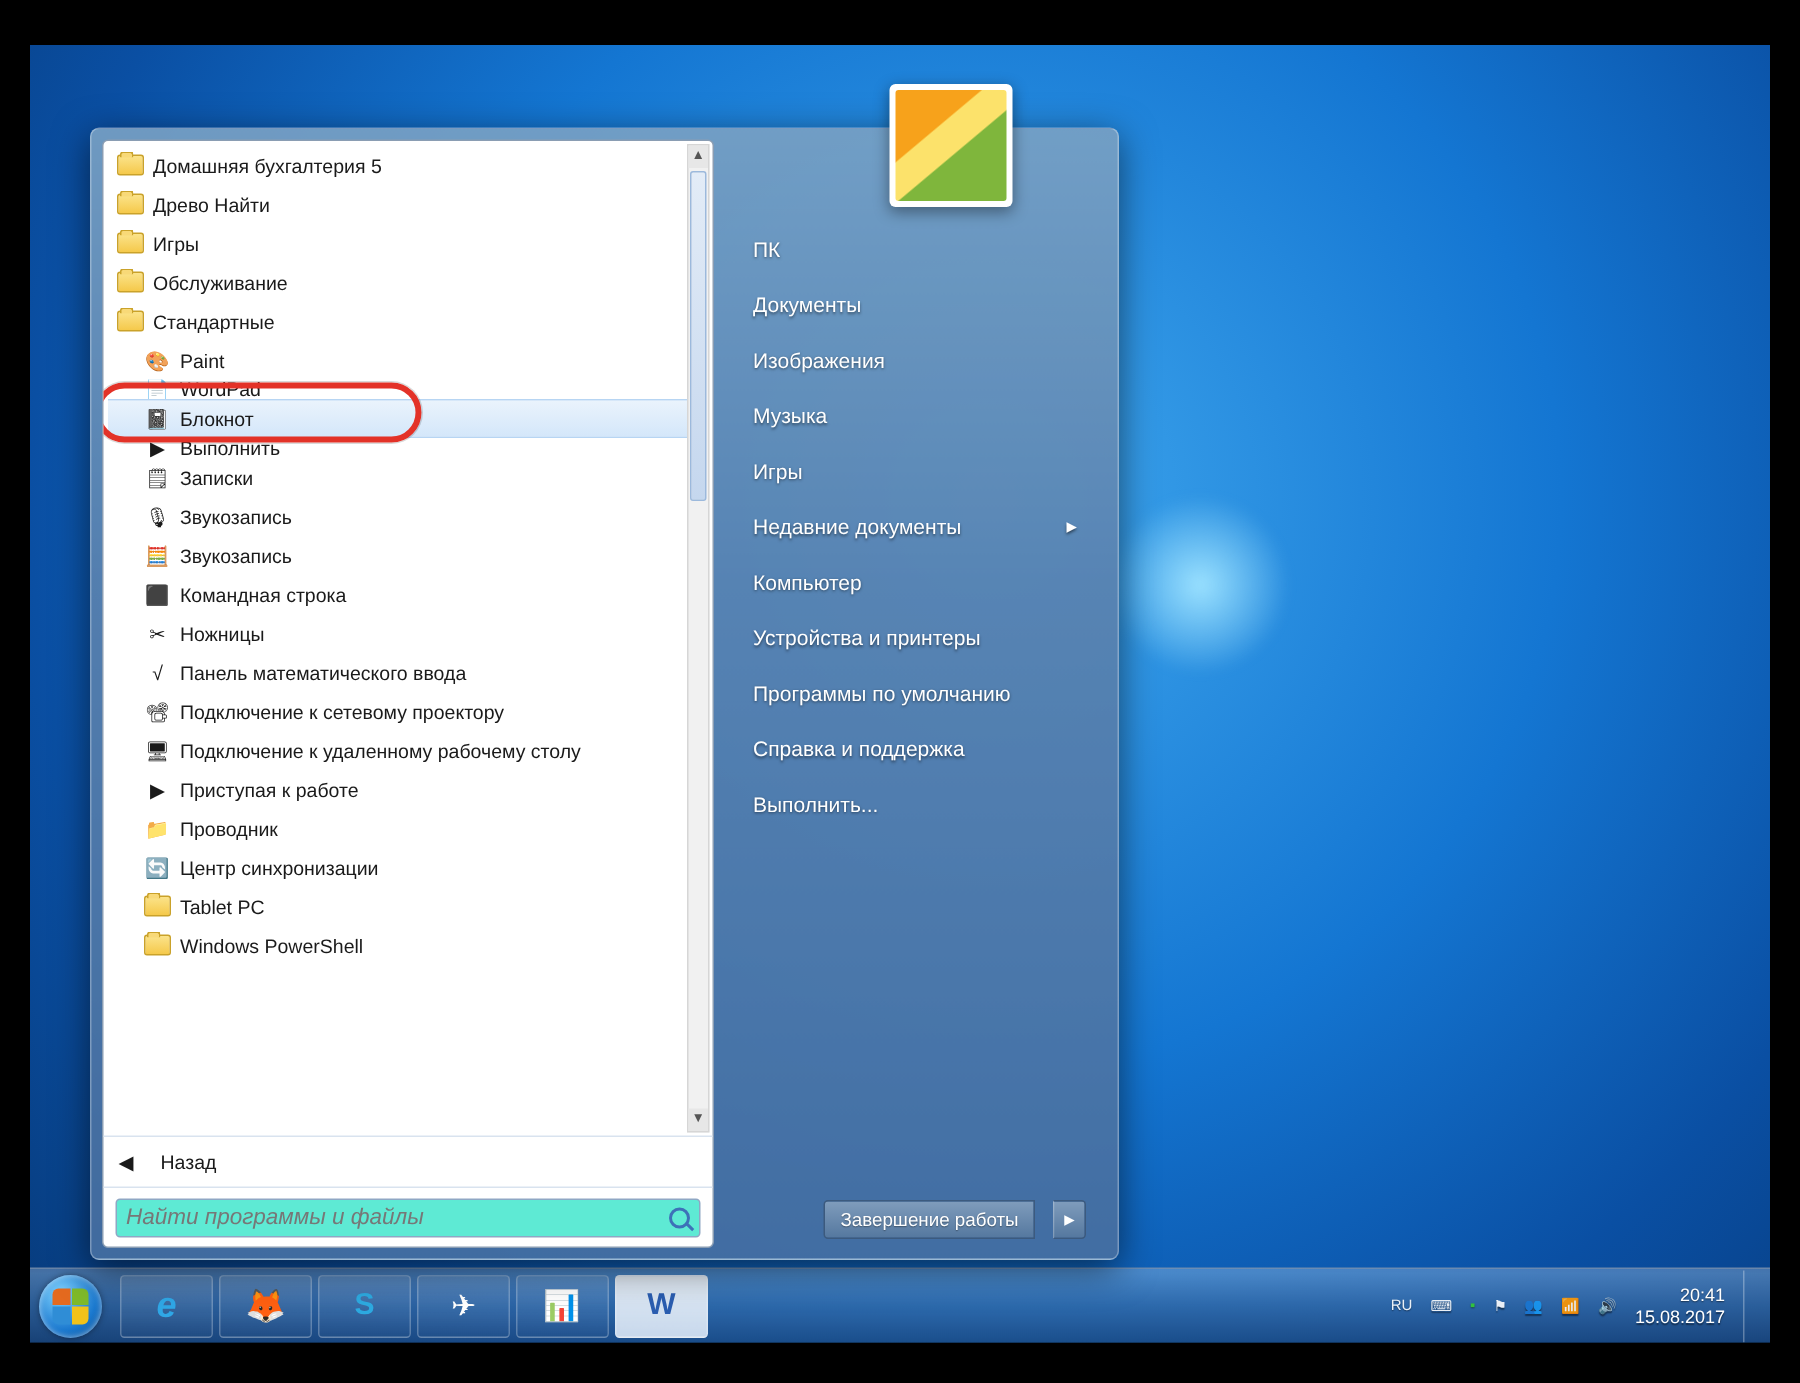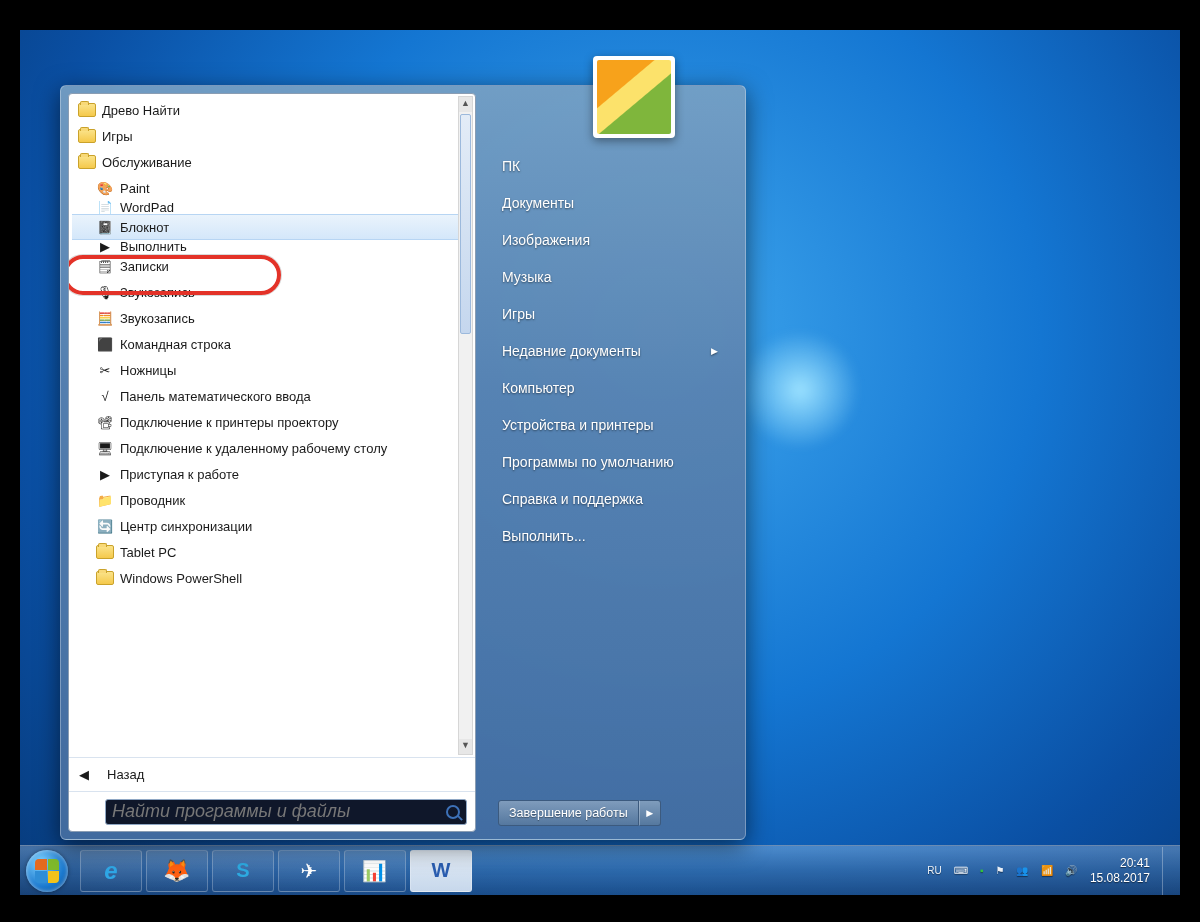--- a/index.html
+++ b/index.html
@@ -32,32 +32,32 @@
   .sbthumb { position:absolute; left:1px; right:1px; top:17px; height:220px; background:linear-gradient(#e3ecf7,#c5d7ee); border:1px solid #9cb9dc; border-radius:2px;}
   .folder, .app { display:flex; align-items:center; height:26px; padding-left:6px; gap:6px; white-space:nowrap; }
   .app { padding-left:24px; }
   .app.highlighted { background:linear-gradient(#eaf3fc,#d4e7fa); border-top:1px solid #b7d5f3; border-bottom:1px solid #b7d5f3; }
   .callout { position:absolute; border:4px solid #e33228; border-radius:22px; pointer-events:none; z-index:20; box-shadow:0 0 0 1px rgba(0,0,0,.15);}
   .ico { width:18px; height:18px; display:inline-flex; align-items:center; justify-content:center; font-size:13px; }
   .foldericon { width:18px; height:14px; background:linear-gradient(#fbe38a,#f5c94b); border:1px solid #caa22a; border-radius:2px; position:relative;}
   .foldericon:before{content:"";position:absolute;top:-3px;left:1px;width:7px;height:3px;background:#f8d978;border:1px solid #caa22a;border-bottom:0;border-radius:2px 2px 0 0;}
   .backrow { height:34px; border-top:1px solid #d9e3ef; display:flex; align-items:center; gap:18px; padding:0 10px; font-size:13px; color:#1a1a1a;}
   .searchrow { height:40px; border-top:1px solid #d9e3ef; display:flex; align-items:center; padding:0 8px;}
-  .searchbox { flex:1; height:26px; border:1px solid #8fa7c4; border-radius:3px; background:#0f172a; display:flex; align-items:center; padding:0 6px; font-size:18px; color:#777; font-style:italic; justify-content:space-between;margin-left:28px;}
+  .searchbox { flex:1; height:26px; border:1px solid #8fa7c4; border-radius:3px; background:#5eead4; display:flex; align-items:center; padding:0 6px; font-size:15px; color:#777; font-style:italic; justify-content:space-between;}
   .magnify{width:14px;height:14px;border:2px solid #3d71b8;border-radius:50%;position:relative;}
   .magnify:after{content:"";position:absolute;width:6px;height:2px;background:#3d71b8;transform:rotate(45deg);right:-5px;bottom:-2px;}
 
   
   .rightpanel { flex:1; display:flex; flex-direction:column; padding-top:50px; }
   .userpic { position:absolute; left:532px; top:-30px; width:82px; height:82px; background:#fff; border-radius:4px; padding:4px; box-shadow:0 3px 10px rgba(0,0,0,.4);}
   .userpic-inner{width:100%;height:100%;background:linear-gradient(140deg,#f7a21b 0 35%,#fce26b 36% 55%,#7fb63c 56% 100%);border-radius:2px;}
   .rlinks { flex:1; padding:4px 14px 0 14px; }
   .rlink { display:flex; align-items:center; height:37px; font-size:14px; color:#fff; text-shadow:0 1px 2px rgba(0,0,0,.5); padding-left:4px; border-radius:3px; position:relative;}
   .rlink.submenu:after{content:"▶";position:absolute;right:6px;font-size:9px;color:#fff;}
-  .shutdownrow{height:34px;display:flex;align-items:center;gap:0;padding:0 14px 4px 14px;}
+  .shutdownrow{height:34px;display:flex;align-items:center;gap:12px;padding:0 14px 4px 14px;justify-content:flex-end;}
   .shutdownbtn{height:26px;background:linear-gradient(#7f9cbc,#55789f);border:1px solid #3c5a7e;border-radius:3px 0 0 3px;color:#fff;font-size:12.5px;padding:0 10px;display:flex;align-items:center;text-shadow:0 1px 1px rgba(0,0,0,.4);}
   .shutdownside{width:22px;height:26px;background:linear-gradient(#7f9cbc,#55789f);border:1px solid #3c5a7e;border-left:1px solid rgba(255,255,255,.25);border-radius:0 3px 3px 0;display:flex;align-items:center;justify-content:center;color:#fff;font-size:9px;}
 
   
   .taskbar{position:absolute;left:0;right:0;bottom:0;height:50px;background:linear-gradient(to bottom,rgba(250,253,255,.25) 0,rgba(180,210,235,.35) 3px,rgba(70,115,165,.55) 50%,rgba(35,70,115,.6) 100%);border-top:1px solid rgba(255,255,255,.35);display:flex;align-items:center;z-index:3;}
   .startorb{width:54px;height:48px;display:flex;align-items:center;justify-content:center;}
   .orb{width:42px;height:42px;border-radius:50%;background:radial-gradient(circle at 35% 30%,#7fd2ff,#1b79cf 60%,#0a4a8c);box-shadow:inset 0 0 4px rgba(255,255,255,.6),0 0 4px rgba(0,0,0,.4);position:relative;}
   .winflag{position:absolute;left:9px;top:9px;width:24px;height:24px;display:grid;grid-template-columns:1fr 1fr;grid-template-rows:1fr 1fr;gap:1px;}
   .winflag span:nth-child(1){background:#e46a1f;border-top-left-radius:4px;}
   .winflag span:nth-child(2){background:#7fba2a;border-top-right-radius:4px;}
@@ -79,29 +79,37 @@
   <div class="startmenu">
     <div class="userpic">
         <div class="userpic-inner"></div>
       </div>
 
     <div class="leftpanel">
       <div class="programlist">
         <div class="proglist-inner" id="proglist">
             <div class="folder">
               <span class="foldericon"></span>
+              <span>Домашняя бухгалтерия 5</span>
+            </div>
+            <div class="folder">
+              <span class="foldericon"></span>
               <span>Древо Найти</span>
             </div>
             <div class="folder">
               <span class="foldericon"></span>
               <span>Игры</span>
             </div>
             <div class="folder">
               <span class="foldericon"></span>
               <span>Обслуживание</span>
+            </div>
+            <div class="folder">
+              <span class="foldericon"></span>
+              <span>Стандартные</span>
             </div>
             <div class="app">
               <span class="ico">🎨</span>
               <span>Paint</span>
             </div>
             <div class="app" style="height: 13px; overflow: hidden;">
               <span class="ico">📄</span>
               <span>WordPad</span>
             </div>
             <div class="app highlighted">
@@ -131,21 +139,21 @@
             <div class="app">
               <span class="ico">✂</span>
               <span>Ножницы</span>
             </div>
             <div class="app">
               <span class="ico">√</span>
               <span>Панель математического ввода</span>
             </div>
             <div class="app">
               <span class="ico">📽</span>
-              <span>Подключение к принтеры проектору</span>
+              <span>Подключение к сетевому проектору</span>
             </div>
             <div class="app">
               <span class="ico">🖥</span>
               <span>Подключение к удаленному рабочему столу</span>
             </div>
             <div class="app">
               <span class="ico">▶</span>
               <span>Приступая к работе</span>
             </div>
             <div class="app">

